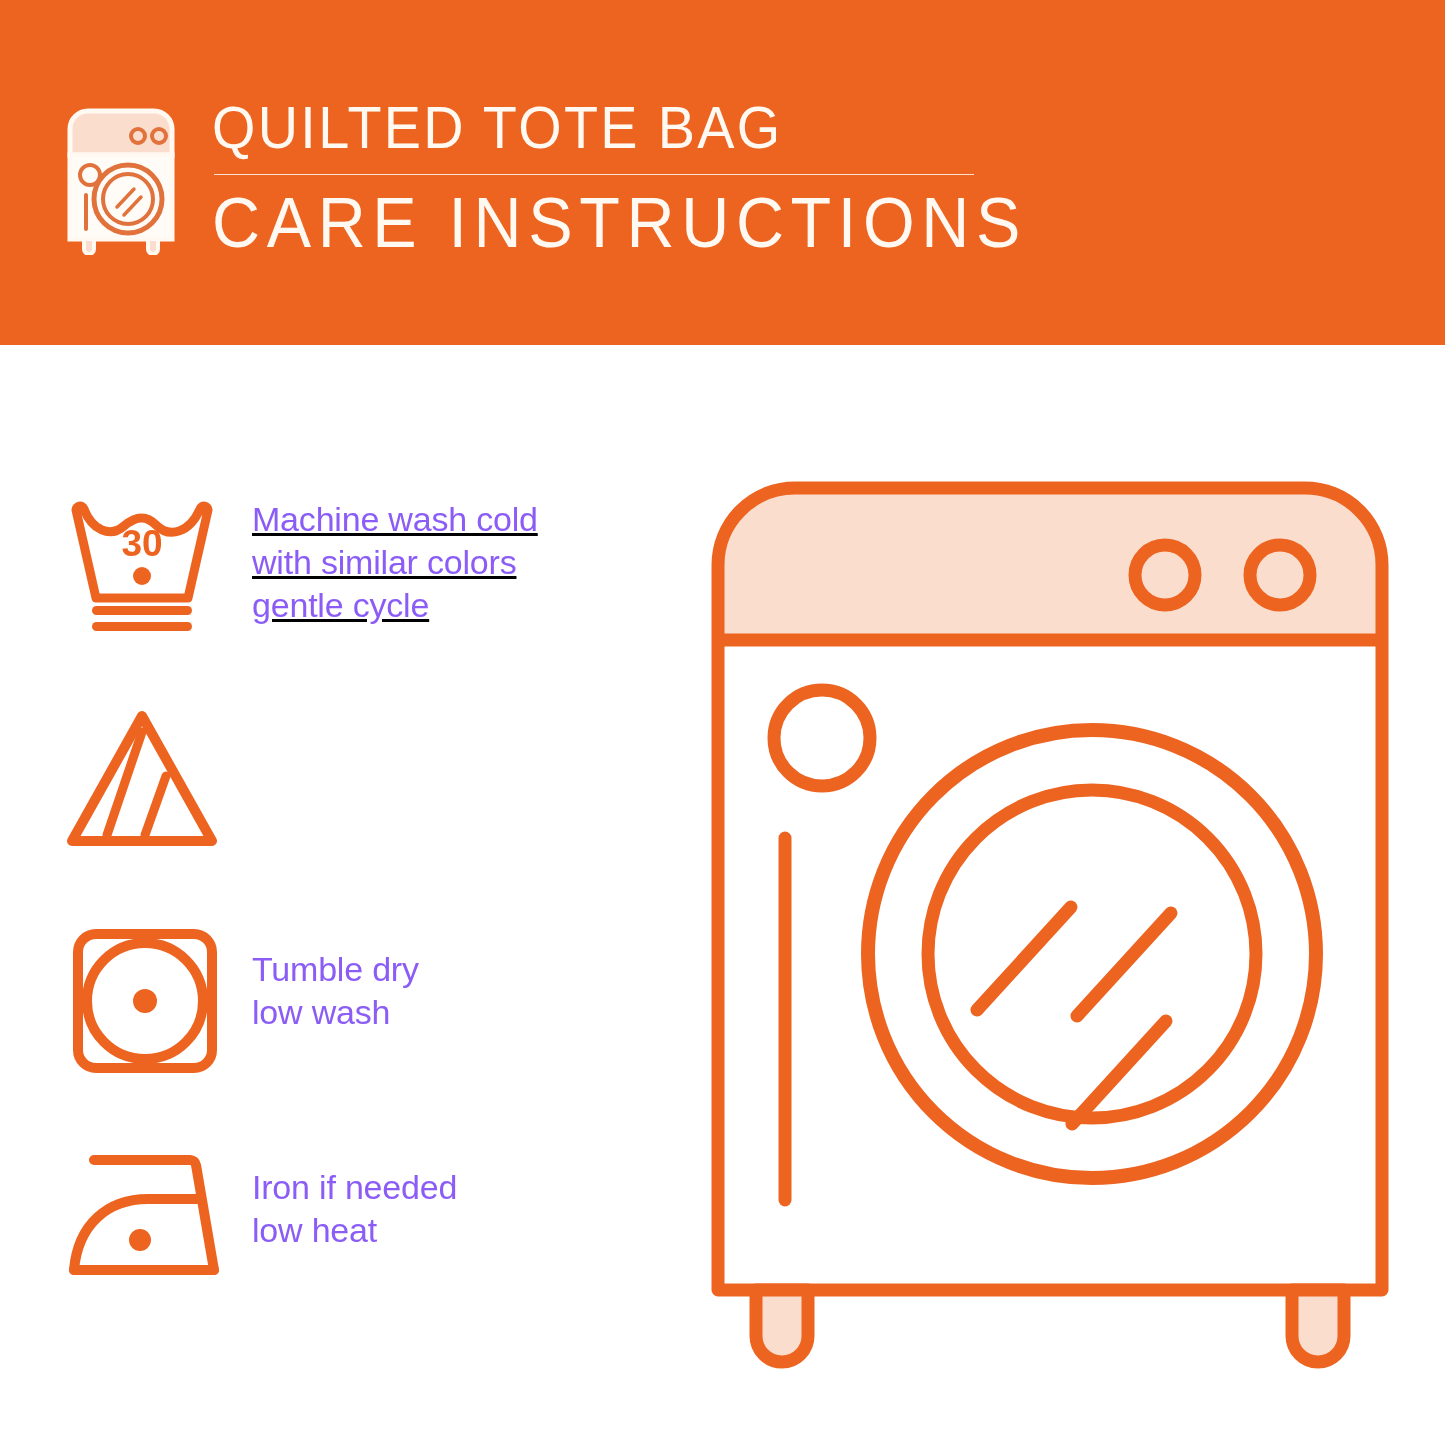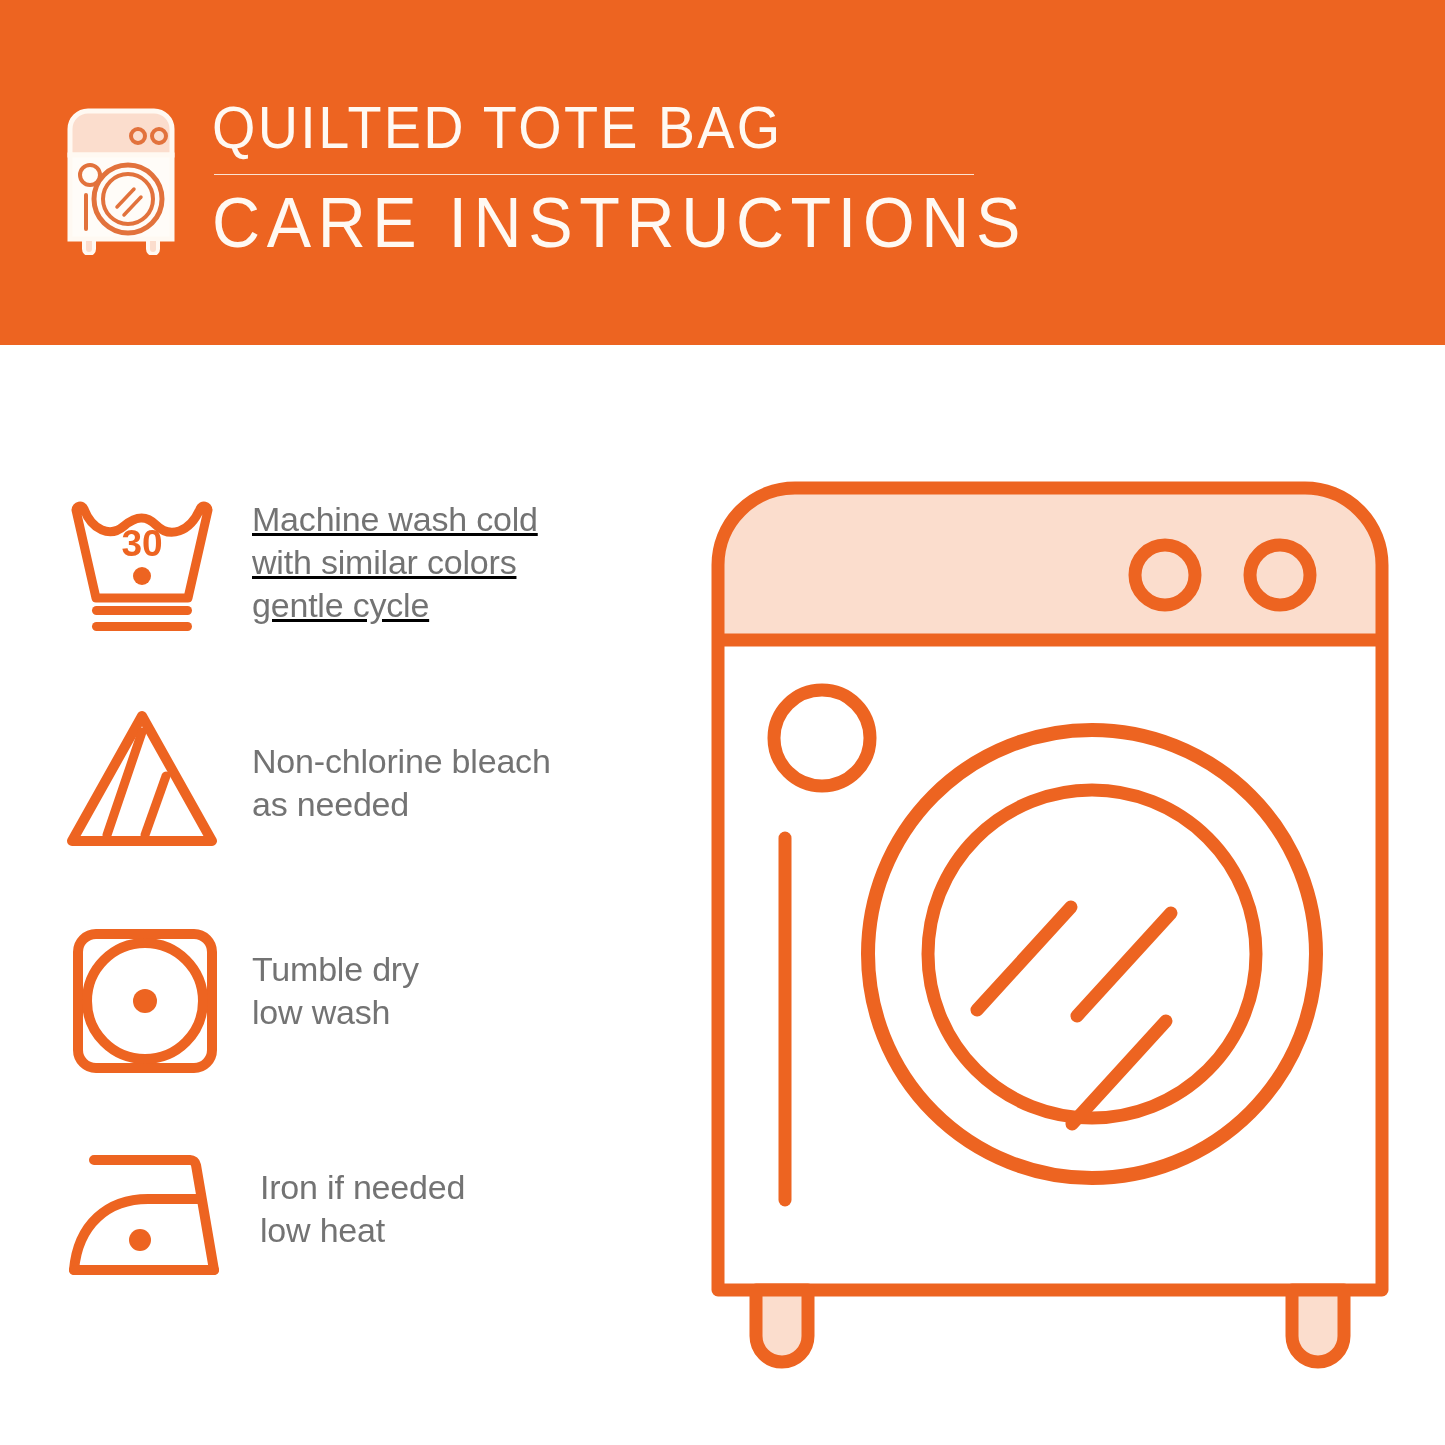--- a/index.html
+++ b/index.html
@@ -98,32 +98,32 @@
     position: absolute;
     left: 0;
     display: flex;
     align-items: flex-start;
     width: 620px;
   }
 
   .care-row-0 { top: 24px; text-decoration: underline; }
   .care-row-1 { top: 236px; }
   .care-row-2 { top: 456px; }
-  .care-row-3 { top: 672px; gap: 8px; }
+  .care-row-3 { top: 672px; }
 
   .care-icon {
     flex: 0 0 auto;
     width: 170px;
     height: 150px;
     display: block;
   }
 
   .care-text {
     margin-left: 20px;
-    color: #737373;
+    color: #8b5cf6;
     font-size: 34px;
     line-height: 43px;
     font-weight: 500;
     letter-spacing: -0.2px;
     white-space: pre-line;
     padding-top: 4px;
   }
 
   .care-row-1 .care-text { padding-top: 34px; }
   .care-row-2 .care-text { padding-top: 22px; }
@@ -196,22 +196,20 @@
 with similar colors
 gentle cycle</div>
     </div>
 
     <div class="care-row care-row-1">
       <svg class="care-icon" viewBox="0 0 170 150">
         <path d="M80 10 L150 135 L10 135 Z" fill="none" stroke="#ED6421" stroke-width="10" stroke-linejoin="round"></path>
         <line x1="80" y1="26" x2="45" y2="129" stroke="#ED6421" stroke-width="9" stroke-linecap="round"></line>
         <line x1="104" y1="70" x2="83" y2="129" stroke="#ED6421" stroke-width="9" stroke-linecap="round"></line>
       </svg>
-      <div class="care-text">Non-chlorine bleach
-as needed</div>
     </div>
 
     <div class="care-row care-row-2">
       <svg class="care-icon" viewBox="0 0 170 150">
         <rect x="16" y="8" width="134" height="134" rx="18" fill="none" stroke="#ED6421" stroke-width="10"></rect>
         <circle cx="83" cy="75" r="58" fill="none" stroke="#ED6421" stroke-width="10"></circle>
         <circle cx="83" cy="75" r="12" fill="#ED6421"></circle>
       </svg>
       <div class="care-text">Tumble dry
 low wash</div>

